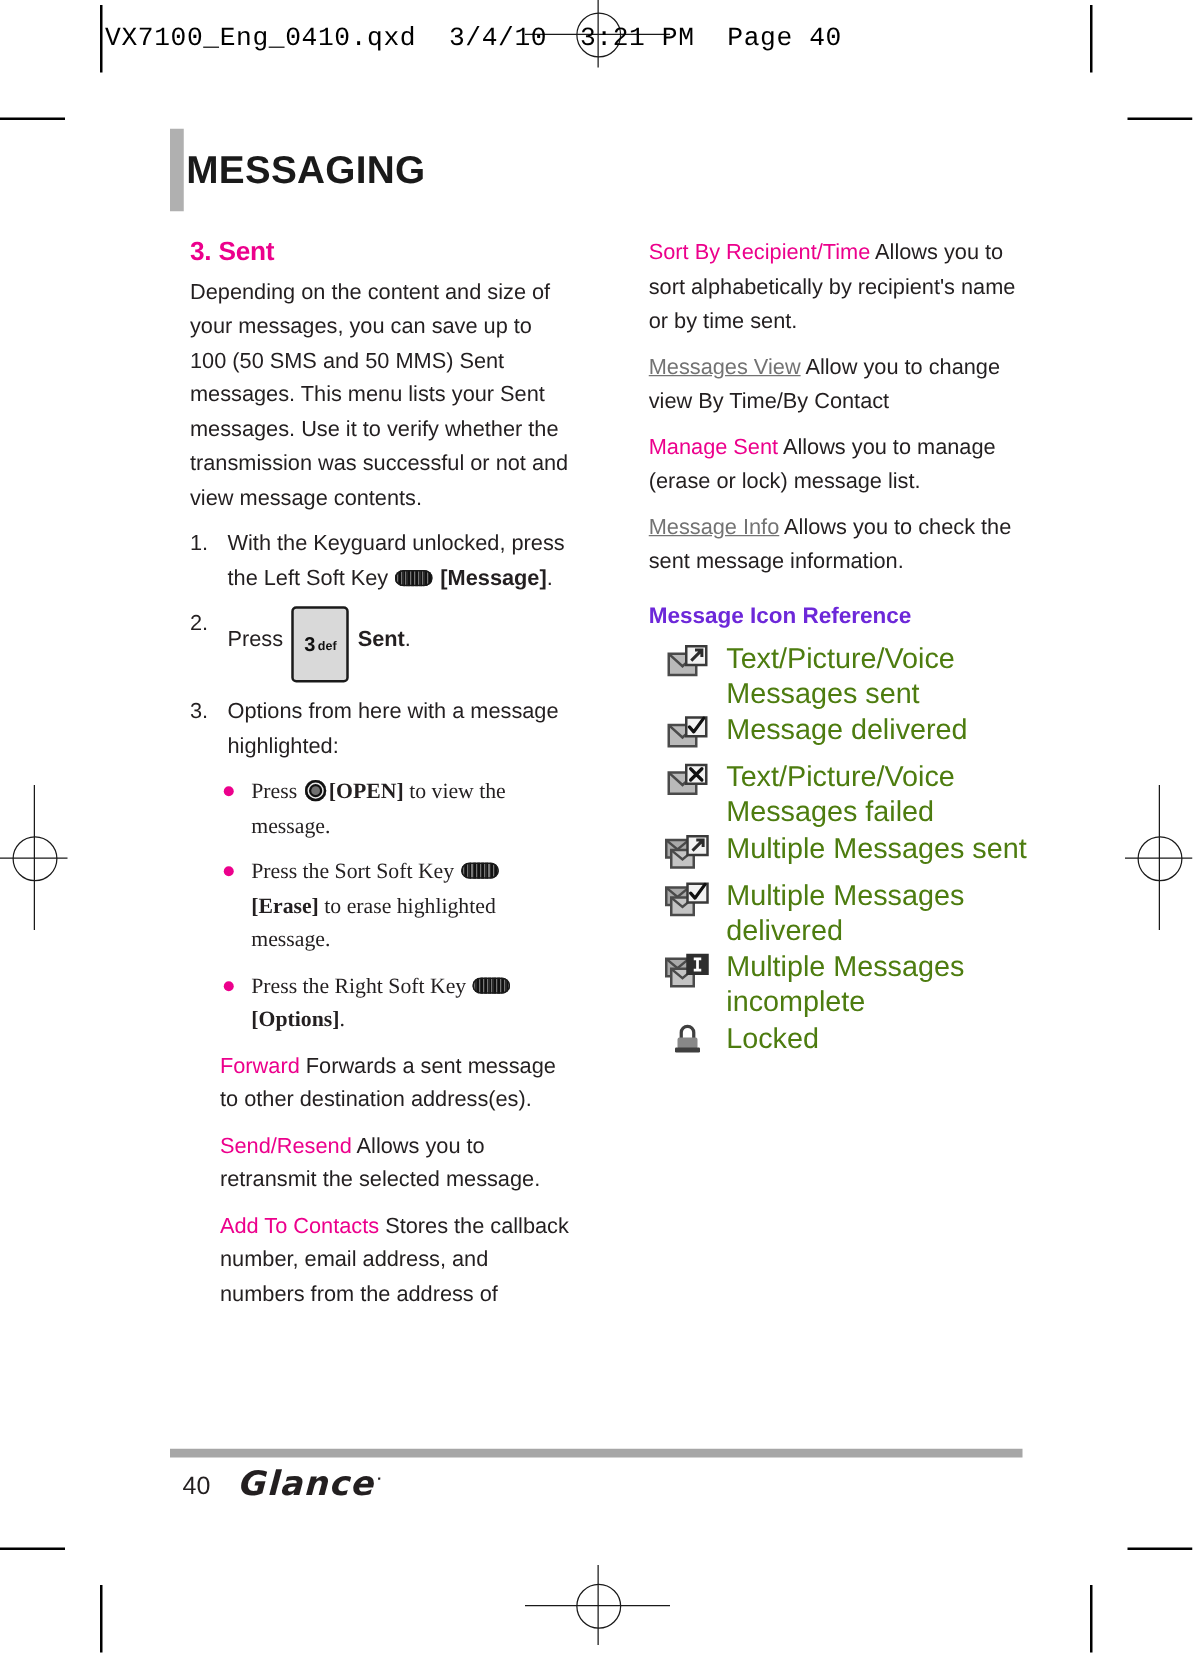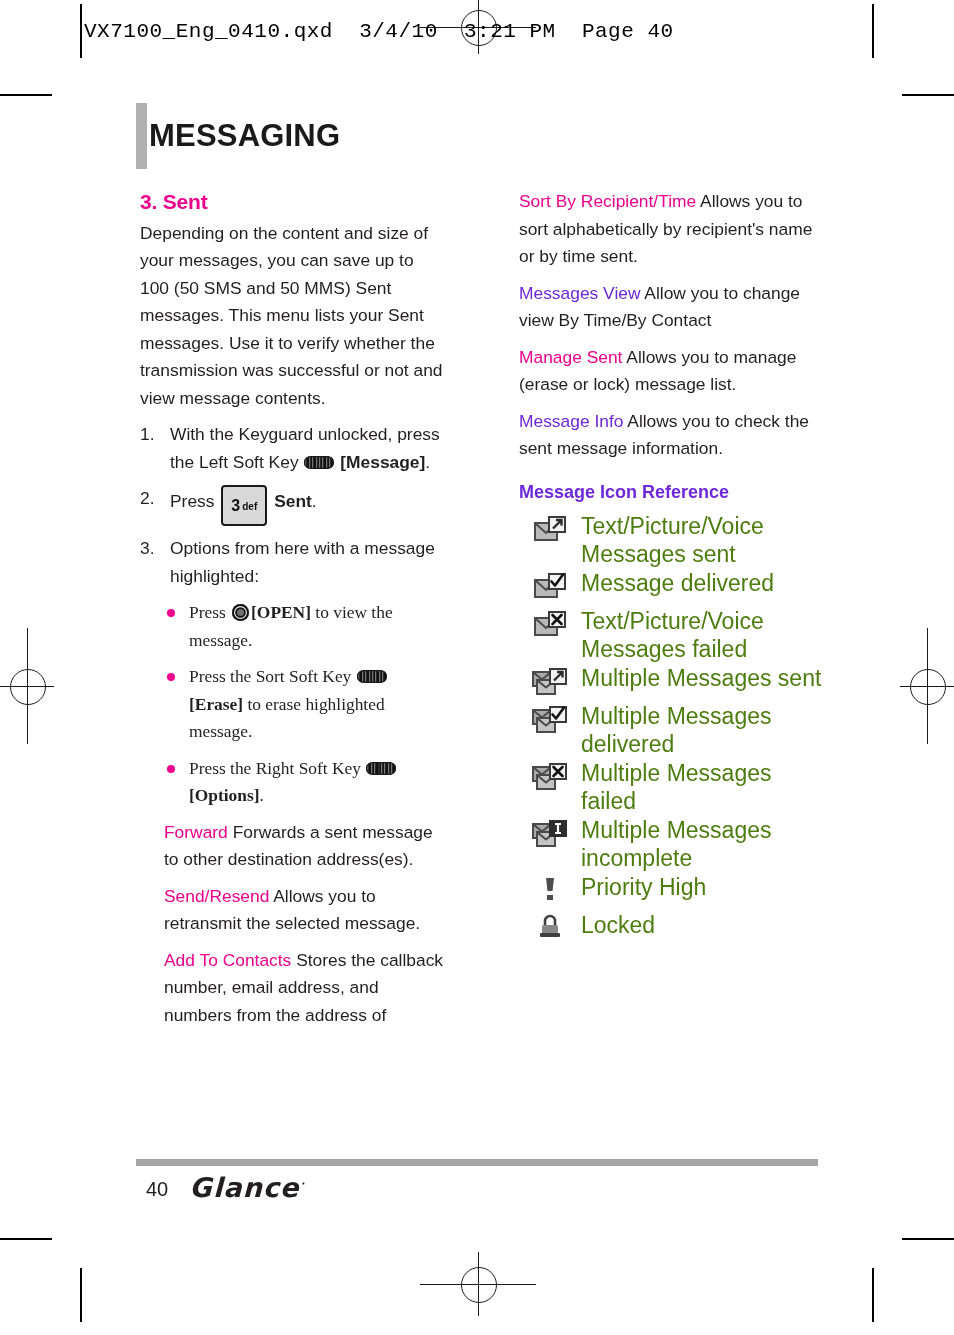--- a/index.html
+++ b/index.html
@@ -65,21 +65,21 @@
   }
 
   .col {
     position: absolute;
     top: 188px;
     width: 305px;
     font-size: 17.4px;
     line-height: 27.5px;
     color: #231f20;
   }
-  .col-left  { left: 140px; }
+  .col-left  { left: 152px; }
   .col-right { left: 519px; }
 
   h3.section-head {
     margin: 0 0 4px 0;
     font-size: 21px;
     font-weight: bold;
     color: #ec008c;
     letter-spacing: -0.2px;
   }
 
@@ -105,21 +105,21 @@
     margin-bottom: 9px;
     font-family: Liberation Serif, serif;
   }
   ul.bullets > li > .dot {
     position: absolute; left: 3px; top: 10px;
     width: 8px; height: 8px; border-radius: 50%;
     background: #ec008c;
   }
 
   .term { color: #ec008c; }
-  .term-alt { color: #6d28d9; }
+  .term-alt { color: #737373; text-decoration: underline; }
   b, .bold { font-weight: bold; }
 
   .defn { margin: 0 0 9px 0; }
 
   
   .softkey {
     display: inline-block;
     width: 30px; height: 13px;
     vertical-align: -1px;
     border-radius: 7px / 6px;
@@ -152,21 +152,21 @@
     background: #707070;
   }
   .numkey {
     display: inline-block;
     min-width: 36px;
     height: 21px;
     vertical-align: -4px;
     border: 2px solid #1a1a1a;
     border-radius: 4px;
     background: #d9d9d9;
-    padding: 8px 3px;
+    padding: 18px 3px;
     margin: 0 2px;
     line-height: 21px;
     text-align: center;
     white-space: nowrap;
   }
   .numkey .nk-digit {
     font-size: 16px; font-weight: bold; color: #111;
   }
   .numkey .nk-letters {
     font-size: 10px; font-weight: bold; color: #111;
@@ -424,57 +424,35 @@
             <path d="M1.5 5.5 L10 12.5 L18.5 5.5" fill="none" stroke="#4a4a4a" stroke-width="2"></path>
             <rect x="5" y="13" width="18" height="14" fill="#c4c4c4" stroke="#4a4a4a" stroke-width="2"></rect>
             <path d="M5.5 13.5 L14 20.5 L22.5 13.5" fill="none" stroke="#4a4a4a" stroke-width="2"></path>
             <rect x="18" y="2" width="16" height="15" fill="#f2f2f2" stroke="#3a3a3a" stroke-width="2"></rect>
             <path d="M20.5 9.5 L24 13.5 L32 2.5" fill="none" stroke="#111" stroke-width="2.6" stroke-linecap="round" stroke-linejoin="round"></path>
           </svg>
         </div>
         <div class="icon-label">Multiple Messages delivered</div>
       </div>
 
-      <div class="icon-row">
-        <div class="icon-cell">
-          <svg class="msgicon" width="36" height="32" viewBox="0 0 36 32">
-            <rect x="1" y="5" width="18" height="14" fill="#a9a9a9" stroke="#4a4a4a" stroke-width="2"></rect>
-            <path d="M1.5 5.5 L10 12.5 L18.5 5.5" fill="none" stroke="#4a4a4a" stroke-width="2"></path>
-            <rect x="5" y="13" width="18" height="14" fill="#c4c4c4" stroke="#4a4a4a" stroke-width="2"></rect>
-            <path d="M5.5 13.5 L14 20.5 L22.5 13.5" fill="none" stroke="#4a4a4a" stroke-width="2"></path>
-            <rect x="18" y="2" width="16" height="15" fill="#f2f2f2" stroke="#3a3a3a" stroke-width="2"></rect>
-            <path d="M21.5 5 L30.5 14 M30.5 5 L21.5 14" fill="none" stroke="#111" stroke-width="2.6" stroke-linecap="round"></path>
-          </svg>
-        </div>
-        <div class="icon-label">Multiple Messages failed</div>
-      </div>
 
       <div class="icon-row">
         <div class="icon-cell">
           <svg class="msgicon" width="36" height="32" viewBox="0 0 36 32">
             <rect x="1" y="5" width="18" height="14" fill="#a9a9a9" stroke="#4a4a4a" stroke-width="2"></rect>
             <path d="M1.5 5.5 L10 12.5 L18.5 5.5" fill="none" stroke="#4a4a4a" stroke-width="2"></path>
             <rect x="5" y="13" width="18" height="14" fill="#c4c4c4" stroke="#4a4a4a" stroke-width="2"></rect>
             <path d="M5.5 13.5 L14 20.5 L22.5 13.5" fill="none" stroke="#4a4a4a" stroke-width="2"></path>
             <rect x="18" y="2" width="16" height="15" fill="#2e2e2e" stroke="#2e2e2e" stroke-width="2"></rect>
             <path d="M23 5 L29 5 M26 5 L26 14 M23 14 L29 14" fill="none" stroke="#fff" stroke-width="2.2"></path>
           </svg>
         </div>
         <div class="icon-label">Multiple Messages incomplete</div>
       </div>
 
-      <div class="icon-row">
-        <div class="icon-cell">
-          <svg class="msgicon" width="18" height="28" viewBox="0 0 18 28">
-            <path d="M5 2 L13 2 L11.5 15 L6.5 15 Z" fill="#4d4d4d"></path>
-            <rect x="6" y="19" width="6" height="5" fill="#4d4d4d"></rect>
-          </svg>
-        </div>
-        <div class="icon-label">Priority High</div>
-      </div>
 
       <div class="icon-row">
         <div class="icon-cell">
           <svg class="msgicon" width="24" height="28" viewBox="0 0 24 28">
             <path d="M7 12 L7 7 A5 5 0 0 1 17 7 L17 12" fill="none" stroke="#3f3f3f" stroke-width="2.6"></path>
             <rect x="4" y="11" width="16" height="9" rx="1.5" fill="#888"></rect>
             <rect x="2" y="19" width="20" height="4" rx="1" fill="#3f3f3f"></rect>
           </svg>
         </div>
         <div class="icon-label">Locked</div>

